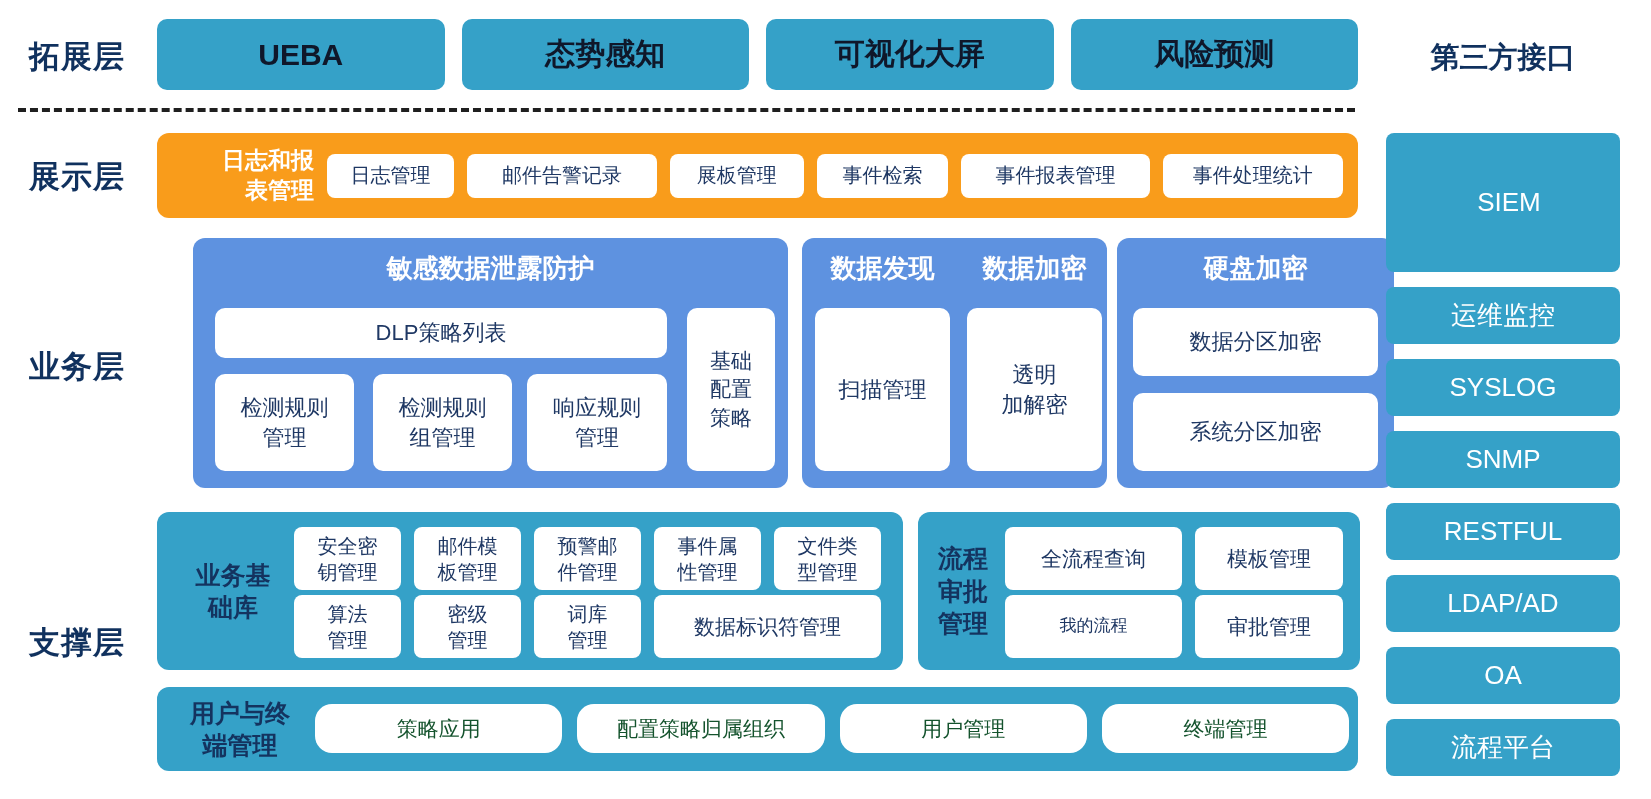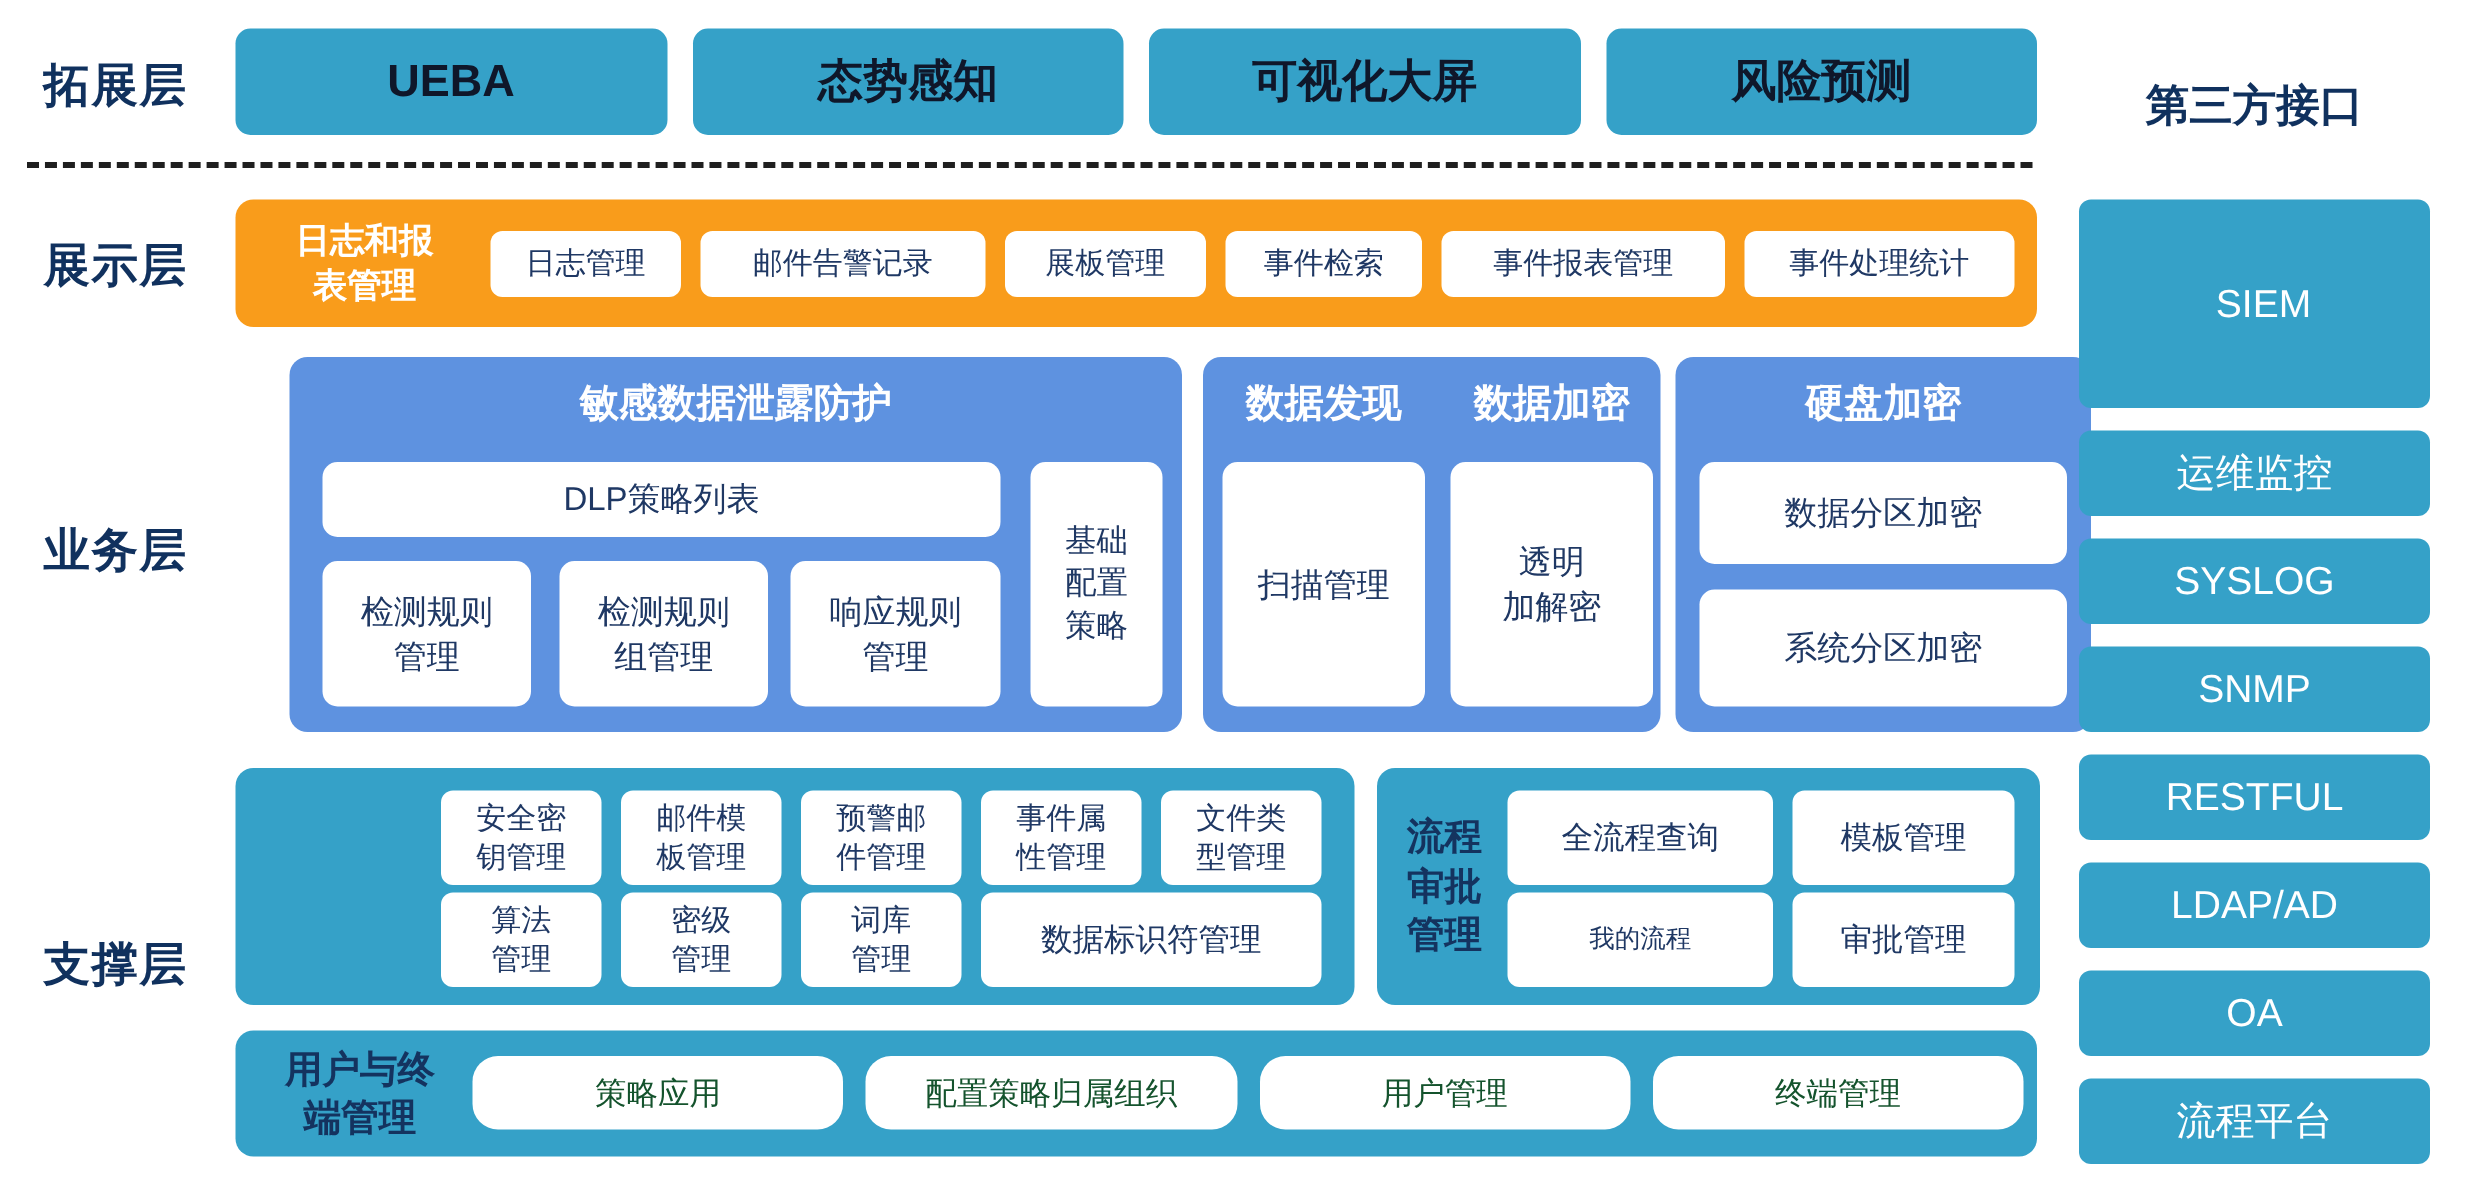--- a/index.html
+++ b/index.html
@@ -16,34 +16,34 @@
   }
 
   
   .top-row { position:absolute; left:157px; top:19px; width:1201px; height:71px; display:flex; gap:17px; }
   .top-btn {
     flex:1 1 0; background:#35A1C8; border-radius:10px; color:#0f172a;
     font-size:30px; font-weight:bold; display:flex; align-items:center; justify-content:center;
   }
 
   .third-party-title {
-    position:absolute; left:1386px; top:51px; width:234px; text-align:center;
+    position:absolute; left:1386px; top:38px; width:234px; text-align:center;
     font-size:29px; font-weight:bold; color:#10315E;
   }
 
   .dashed-line { position:absolute; left:18px; top:108px; width:1337px; height:0; border-top:4px dashed #1f1f1f; }
 
   
   .display-box {
     position:absolute; left:157px; top:133px; width:1201px; height:85px;
     background:#F99C1B; border-radius:12px; display:flex; align-items:center;
     padding:0 15px; gap:13px;
   }
   .display-label {
-    width:142px; flex:0 0 142px; text-align:center; color:#ffffff;
+    width:142px; flex:0 0 142px; text-align:right; color:#ffffff;
     font-size:23px; font-weight:bold; line-height:1.3; white-space:pre-line;
   }
   .display-btn {
     height:44px; background:#ffffff; border-radius:8px; color:#1F3864; font-size:20px;
     display:flex; align-items:center; justify-content:center;
   }
 
   
   .blue-box { position:absolute; top:238px; height:250px; background:#5E92E0; border-radius:12px;margin-left:36px; }
   .box-title {
@@ -137,20 +137,22 @@
 加解密</div>
 </div>
 
 <div class="blue-box" style="left:1081px; width:277px">
   <div class="box-title">硬盘加密</div>
   <div class="card" style="left:16px; top:70px;  width:245px; height:68px">数据分区加密</div>
   <div class="card" style="left:16px; top:155px; width:245px; height:78px">系统分区加密</div>
 </div>
 
 <div class="teal-box" style="left:157px; top:512px; width:746px; height:158px">
+  <div class="teal-label" style="left:20px; width:112px">业务基
+础库</div>
   <div class="teal-card" style="left:137px; top:15px; width:107px; height:63px">安全密
 钥管理</div>
   <div class="teal-card" style="left:257px; top:15px; width:107px; height:63px">邮件模
 板管理</div>
   <div class="teal-card" style="left:377px; top:15px; width:107px; height:63px">预警邮
 件管理</div>
   <div class="teal-card" style="left:497px; top:15px; width:107px; height:63px">事件属
 性管理</div>
   <div class="teal-card" style="left:617px; top:15px; width:107px; height:63px">文件类
 型管理</div>

